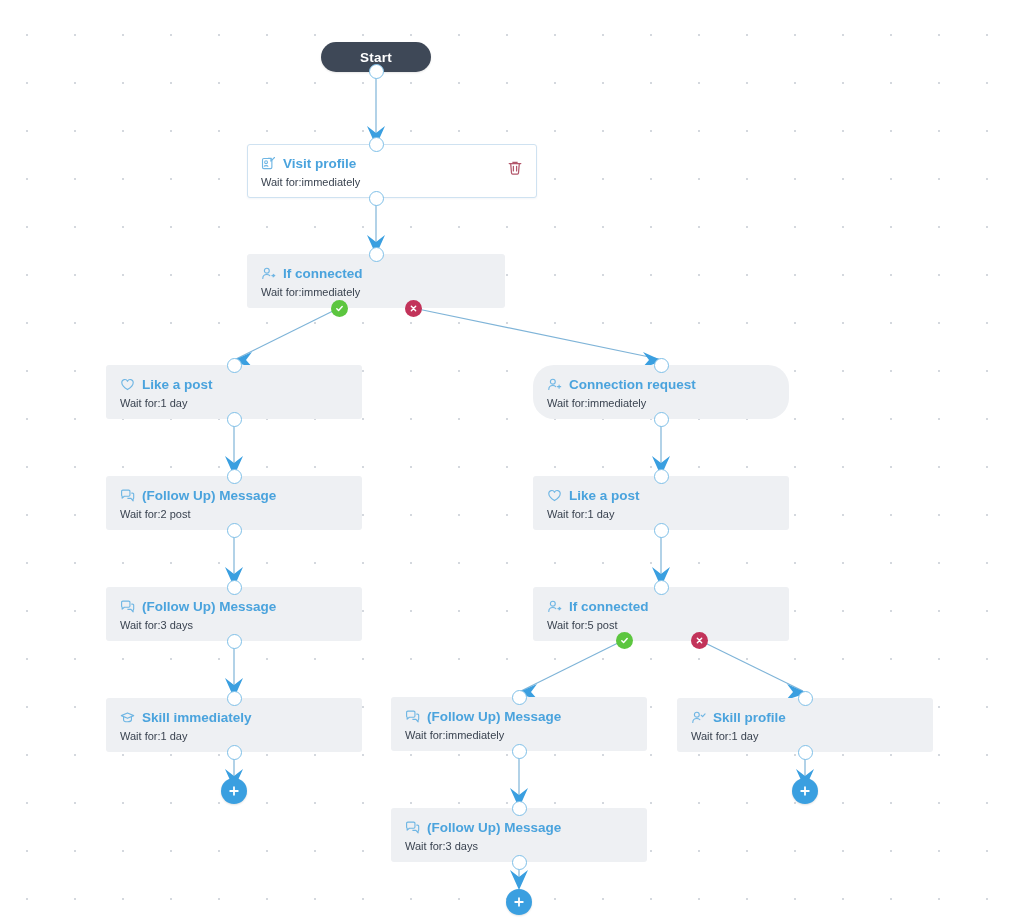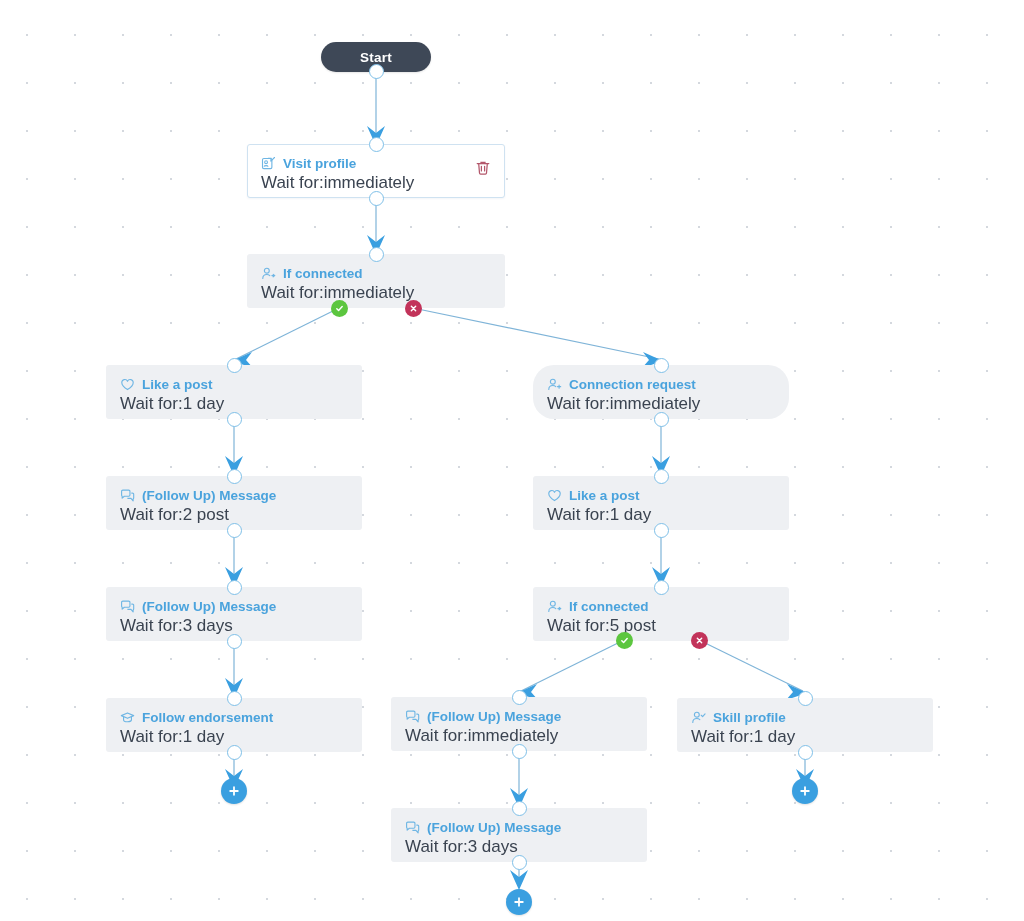--- a/index.html
+++ b/index.html
@@ -50,21 +50,21 @@
     gap:7px;
     color:#4aa3dd;
     font-size:13.5px;
     font-weight:bold;
     line-height:15px;
     white-space:nowrap;
   }
   .node-sub{
     margin-top:4px;
     color:#3a4350;
-    font-size:17px;
+    font-size:11px;
     line-height:15px;
     font-weight:normal;
     white-space:nowrap;
   }
   .node-icon{
     width:15px;height:15px;
     flex:0 0 15px;
     display:block;
     color:#6fb6e4;
   }
@@ -172,21 +172,21 @@
 
     <line class="ln" x1="805" y1="752" x2="805" y2="783"></line>
     <path class="ah" d="M805 789 L796 769 L805 776 L814 769 Z"></path>
   </svg>
 
   <div class="start-pill" style="left:321px;top:42px;width:110px;height:30px;">
     <span>Start</span>
   </div>
   <div class="port" style="left:376px;top:71px;"></div>
 
-  <div class="node selected" style="left:247px;top:144px;width:258px;height:54px;">
+  <div class="node selected" style="left:247px;top:144px;width:290px;height:54px;">
     <div class="node-title">
       <span class="node-icon">
         <svg viewBox="0 0 16 16" fill="none" stroke="currentColor" stroke-width="1.2">
           <rect x="1.6" y="2.6" width="10" height="10.8" rx="1.4"></rect>
           <circle cx="5.4" cy="6.6" r="1.5"></circle>
           <path d="M3.2 11.4c.5-1.5 3.9-1.5 4.4 0"></path>
           <path d="M10.6 5.4V2.4H7.6" stroke-linecap="round"></path>
           <path d="M14.4 1.6l-3.6 3.6" stroke-linecap="round"></path>
         </svg>
       </span>
@@ -330,21 +330,21 @@
   </div>
 
   <div class="node" style="left:106px;top:698px;width:256px;height:54px;">
     <div class="node-title">
       <span class="node-icon">
         <svg viewBox="0 0 16 16" fill="none" stroke="currentColor" stroke-width="1.2" stroke-linejoin="round" stroke-linecap="round">
           <path d="M8 3.1L14.6 6 8 8.9 1.4 6z"></path>
           <path d="M3.8 7.2v3.1c0 1.2 1.9 2.2 4.2 2.2s4.2-1 4.2-2.2V7.2"></path>
         </svg>
       </span>
-      <span>Follow endorsement</span>
+      <span>Skill immediately</span>
     </div>
     <div class="node-sub">Wait for:1 day</div>
   </div>
   <div class="port" style="left:234px;top:698px;"></div>
   <div class="port" style="left:234px;top:752px;"></div>
   <div class="add-btn" style="left:234px;top:791px;">
     <svg viewBox="0 0 16 16" fill="none" stroke="currentColor" stroke-width="1.8" stroke-linecap="round">
         <path d="M8 4.2v7.6M4.2 8h7.6"></path>
       </svg>
   </div>

